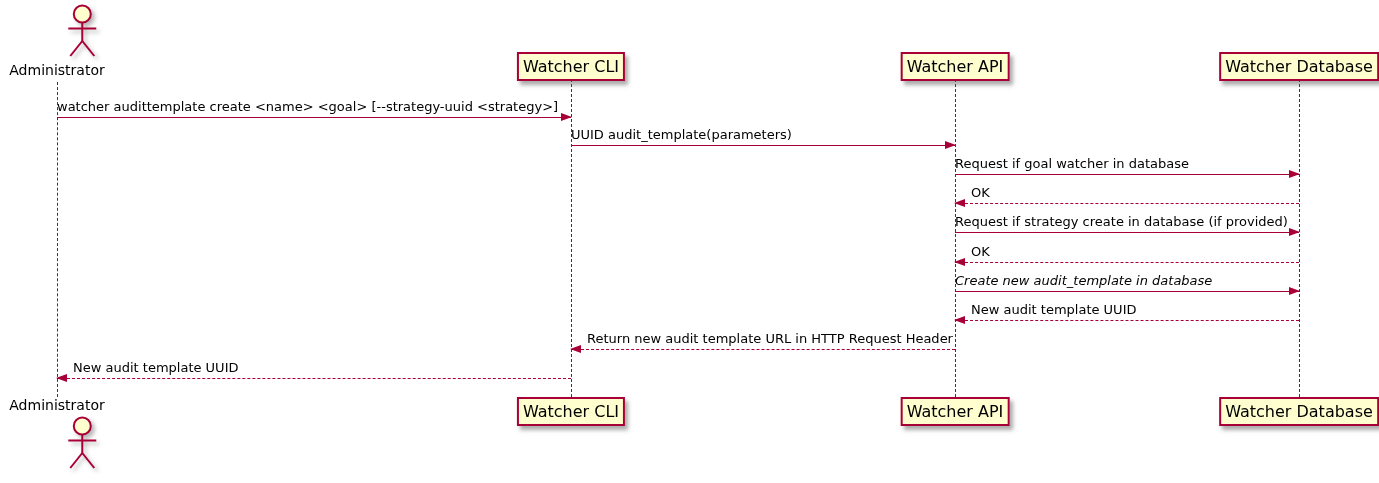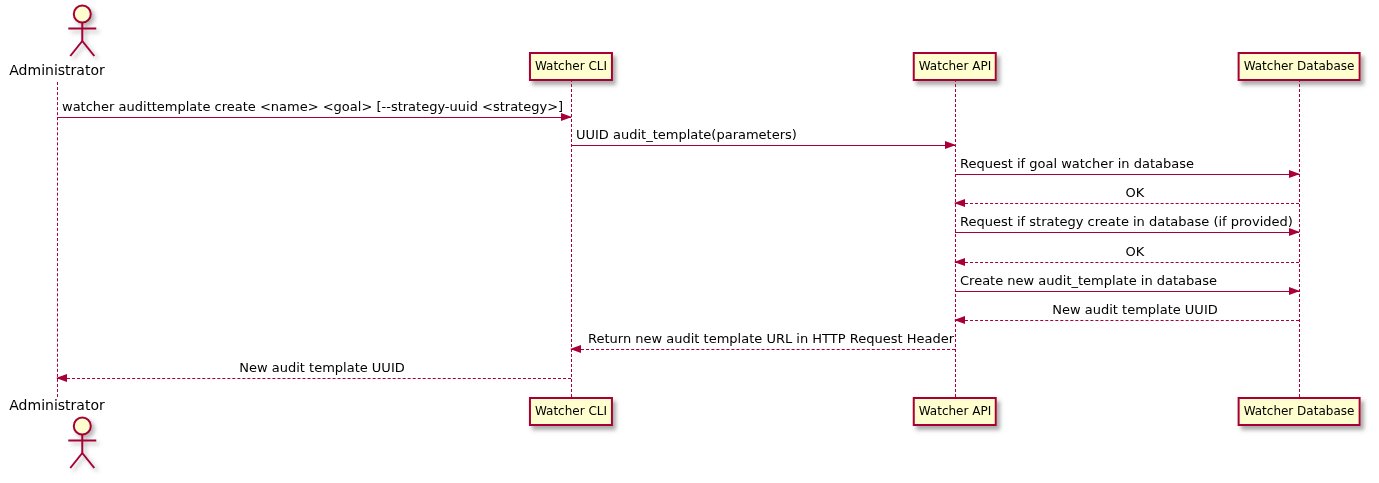--- a/index.html
+++ b/index.html
@@ -26,21 +26,21 @@
     width: 0;
     border-left: 1px dashed var(--line);
   }
   
   .participant {
     position: absolute;
     transform: translateX(-50%);
     background: var(--fill);
     border: 2px solid var(--line);
     color: var(--text);
-    font-size: 12px;
+    font-size: 16px;
     line-height: 17px;
     padding: 4px 4px;
     white-space: nowrap;
     box-shadow: 3px 4px 4px rgba(90,90,90,0.5);
   }
   
   .actor {
     position: absolute;
     transform: translateX(-50%);
     display: flex;
@@ -56,22 +56,22 @@
   .actor.bottom .actor-label { margin-bottom: 1px; }
   
   .message { position: absolute; }
   .msg-label {
     font-size: 13px;
     line-height: 16px;
     color: var(--text);
     white-space: nowrap;
     margin-bottom: 2px;
   }
-  .message.ltr .msg-label { padding-left: 5px; }
-  .message.rtl .msg-label { padding-left: 16px; text-align: center; }
+  .message.ltr .msg-label { }
+  .message.rtl .msg-label { padding-left: 16px; }
   .msg-line { position: relative; height: 0; }
   .msg-line.solid  { border-top: 1px solid  var(--line); }
   .msg-line.dashed { border-top: 1px dashed var(--line); }
   .msg-line.arrow-right::after {
     content: '';
     position: absolute;
     right: -1px; top: -5px;
     width: 0; height: 0;
     border-left: 11px solid var(--line);
     border-top: 4.5px solid transparent;
@@ -135,21 +135,21 @@
   <div class="message ltr" style="left:955px; top:214px; width:344px;">
     <div class="msg-label">Request if strategy create in database (if provided)</div>
     <div class="msg-line solid arrow-right"></div>
   </div>
 
   <div class="message rtl" style="left:955px; top:244px; width:344px;">
     <div class="msg-label">OK</div>
     <div class="msg-line dashed arrow-left"></div>
   </div>
 
-  <div class="message ltr" style="left:955px; top:273px; width:344px;">
+  <div class="message ltr" style="left:955px; top:273px; width:344px;font-style:italic;">
     <div class="msg-label">Create new audit_template in database</div>
     <div class="msg-line solid arrow-right"></div>
   </div>
 
   <div class="message rtl" style="left:955px; top:302px; width:344px;">
     <div class="msg-label">New audit template UUID</div>
     <div class="msg-line dashed arrow-left"></div>
   </div>
 
   <div class="message rtl" style="left:571px; top:331px; width:384px;">

